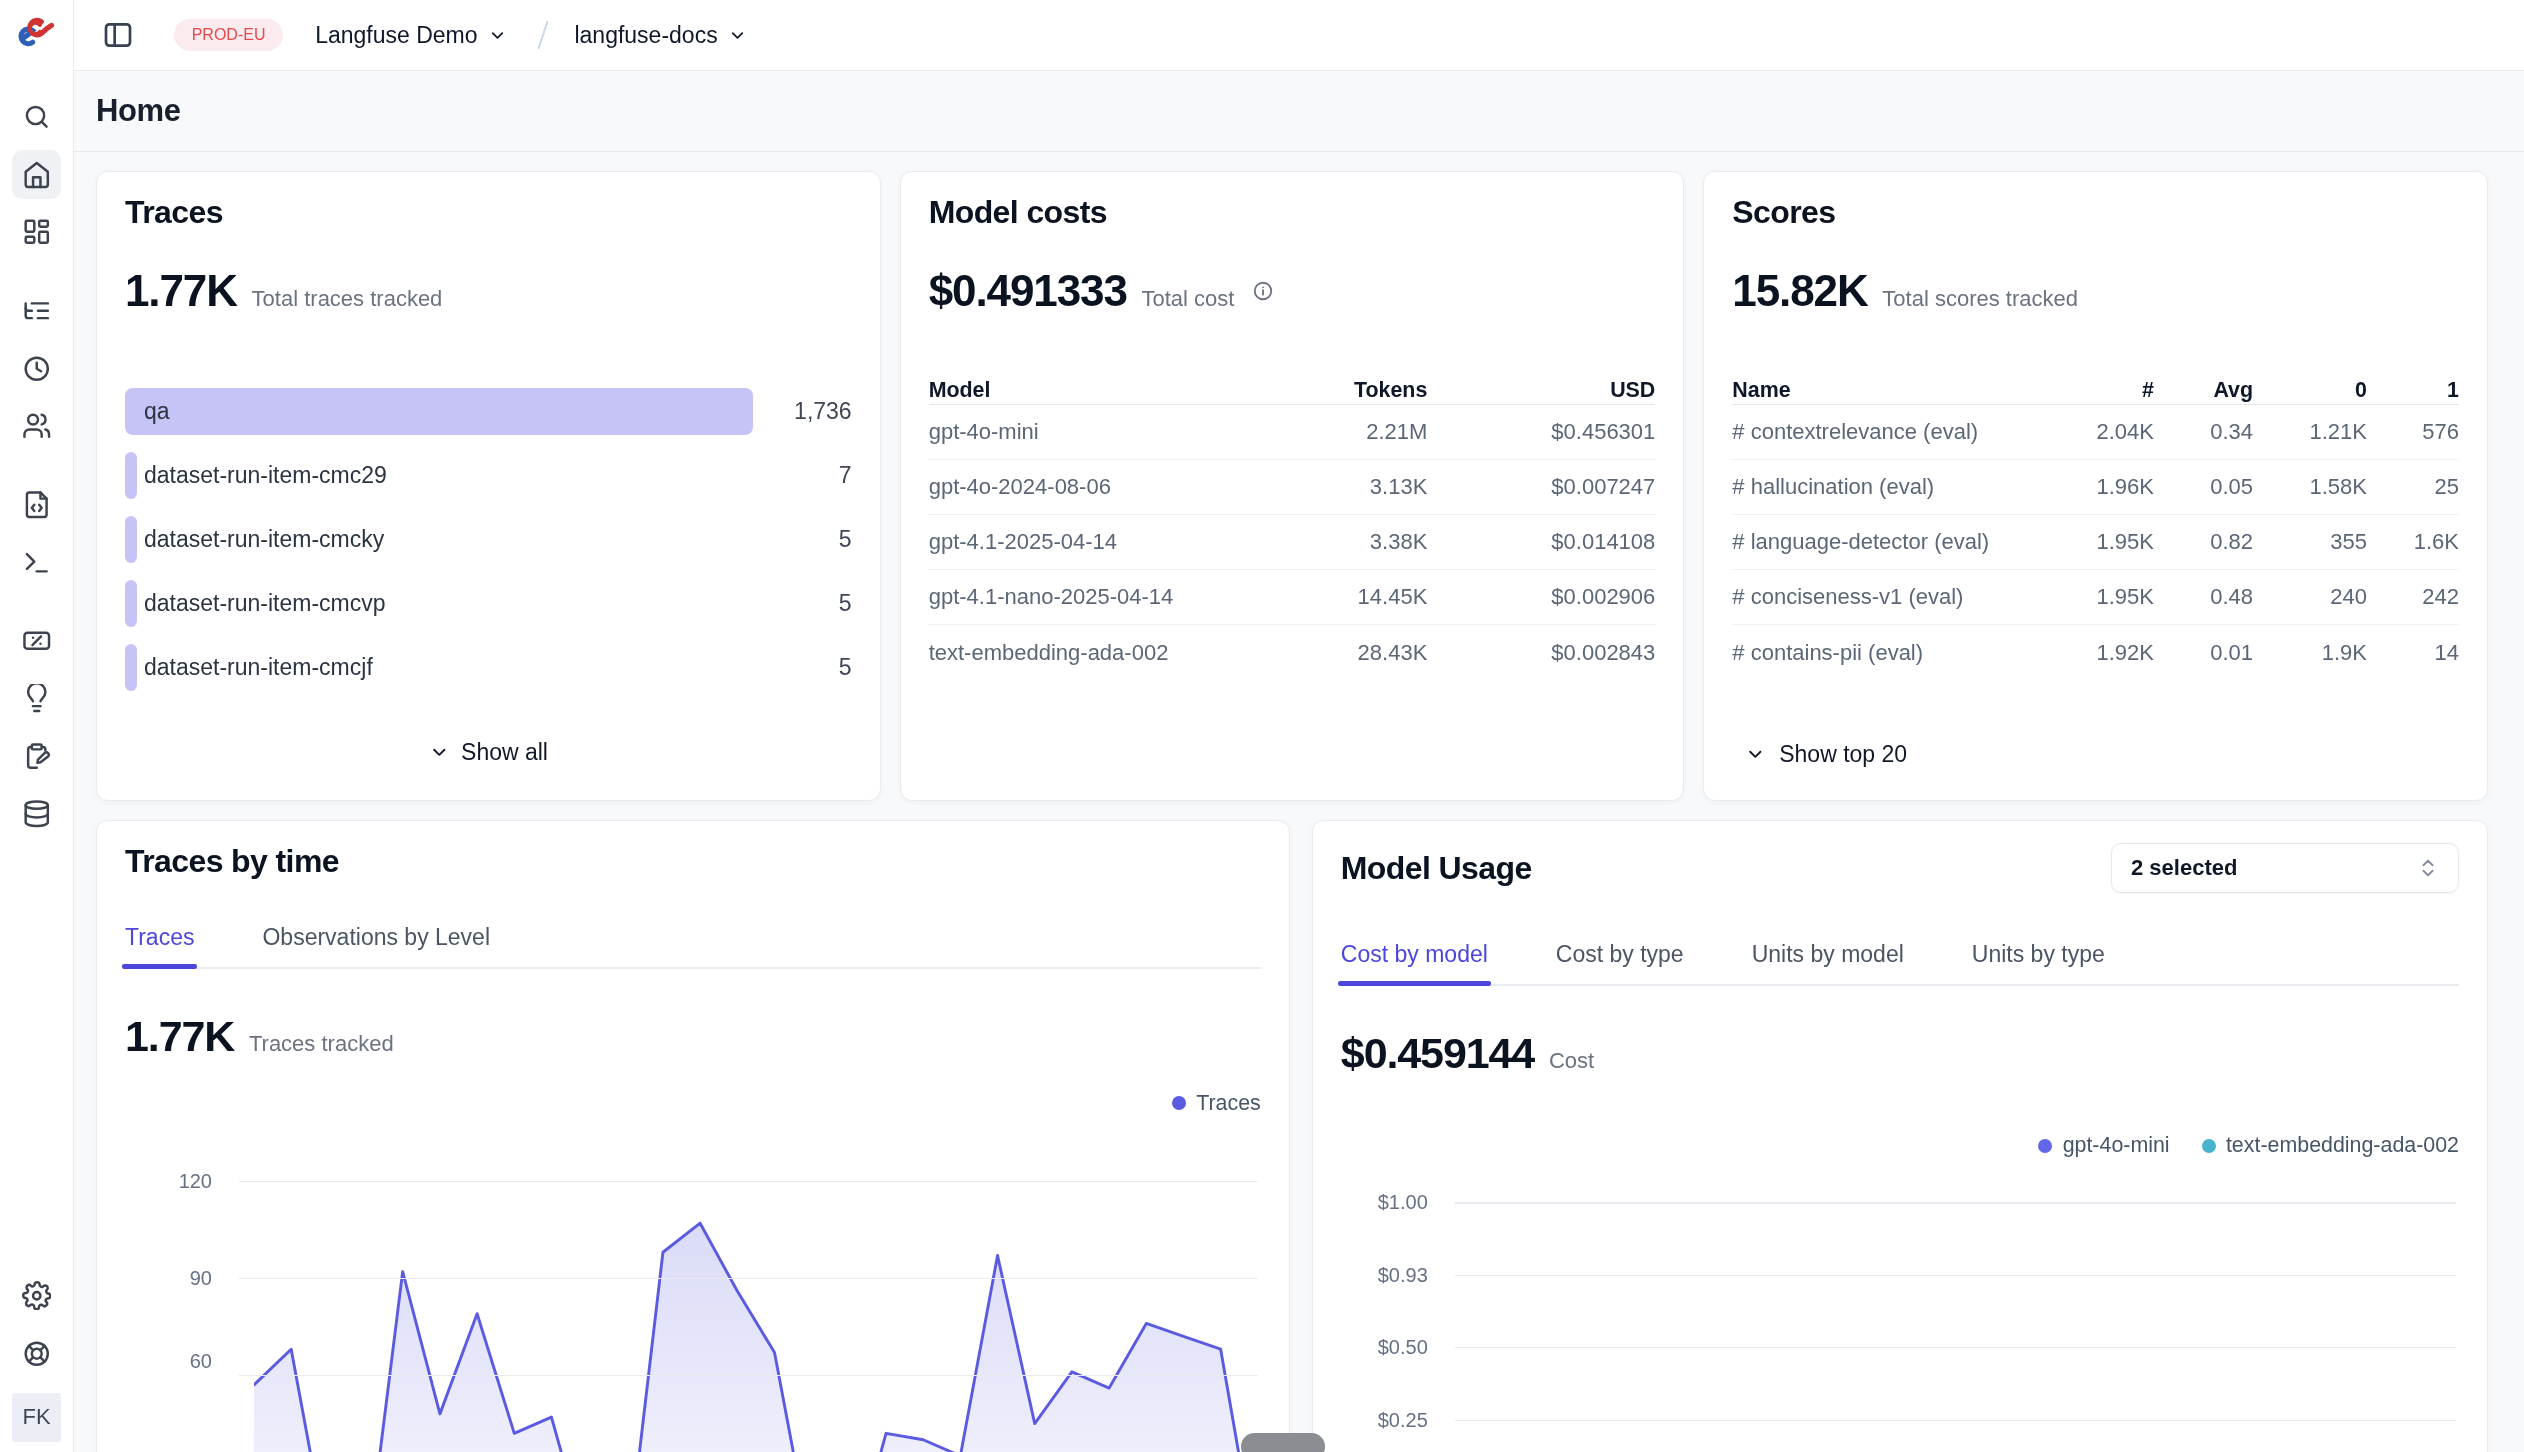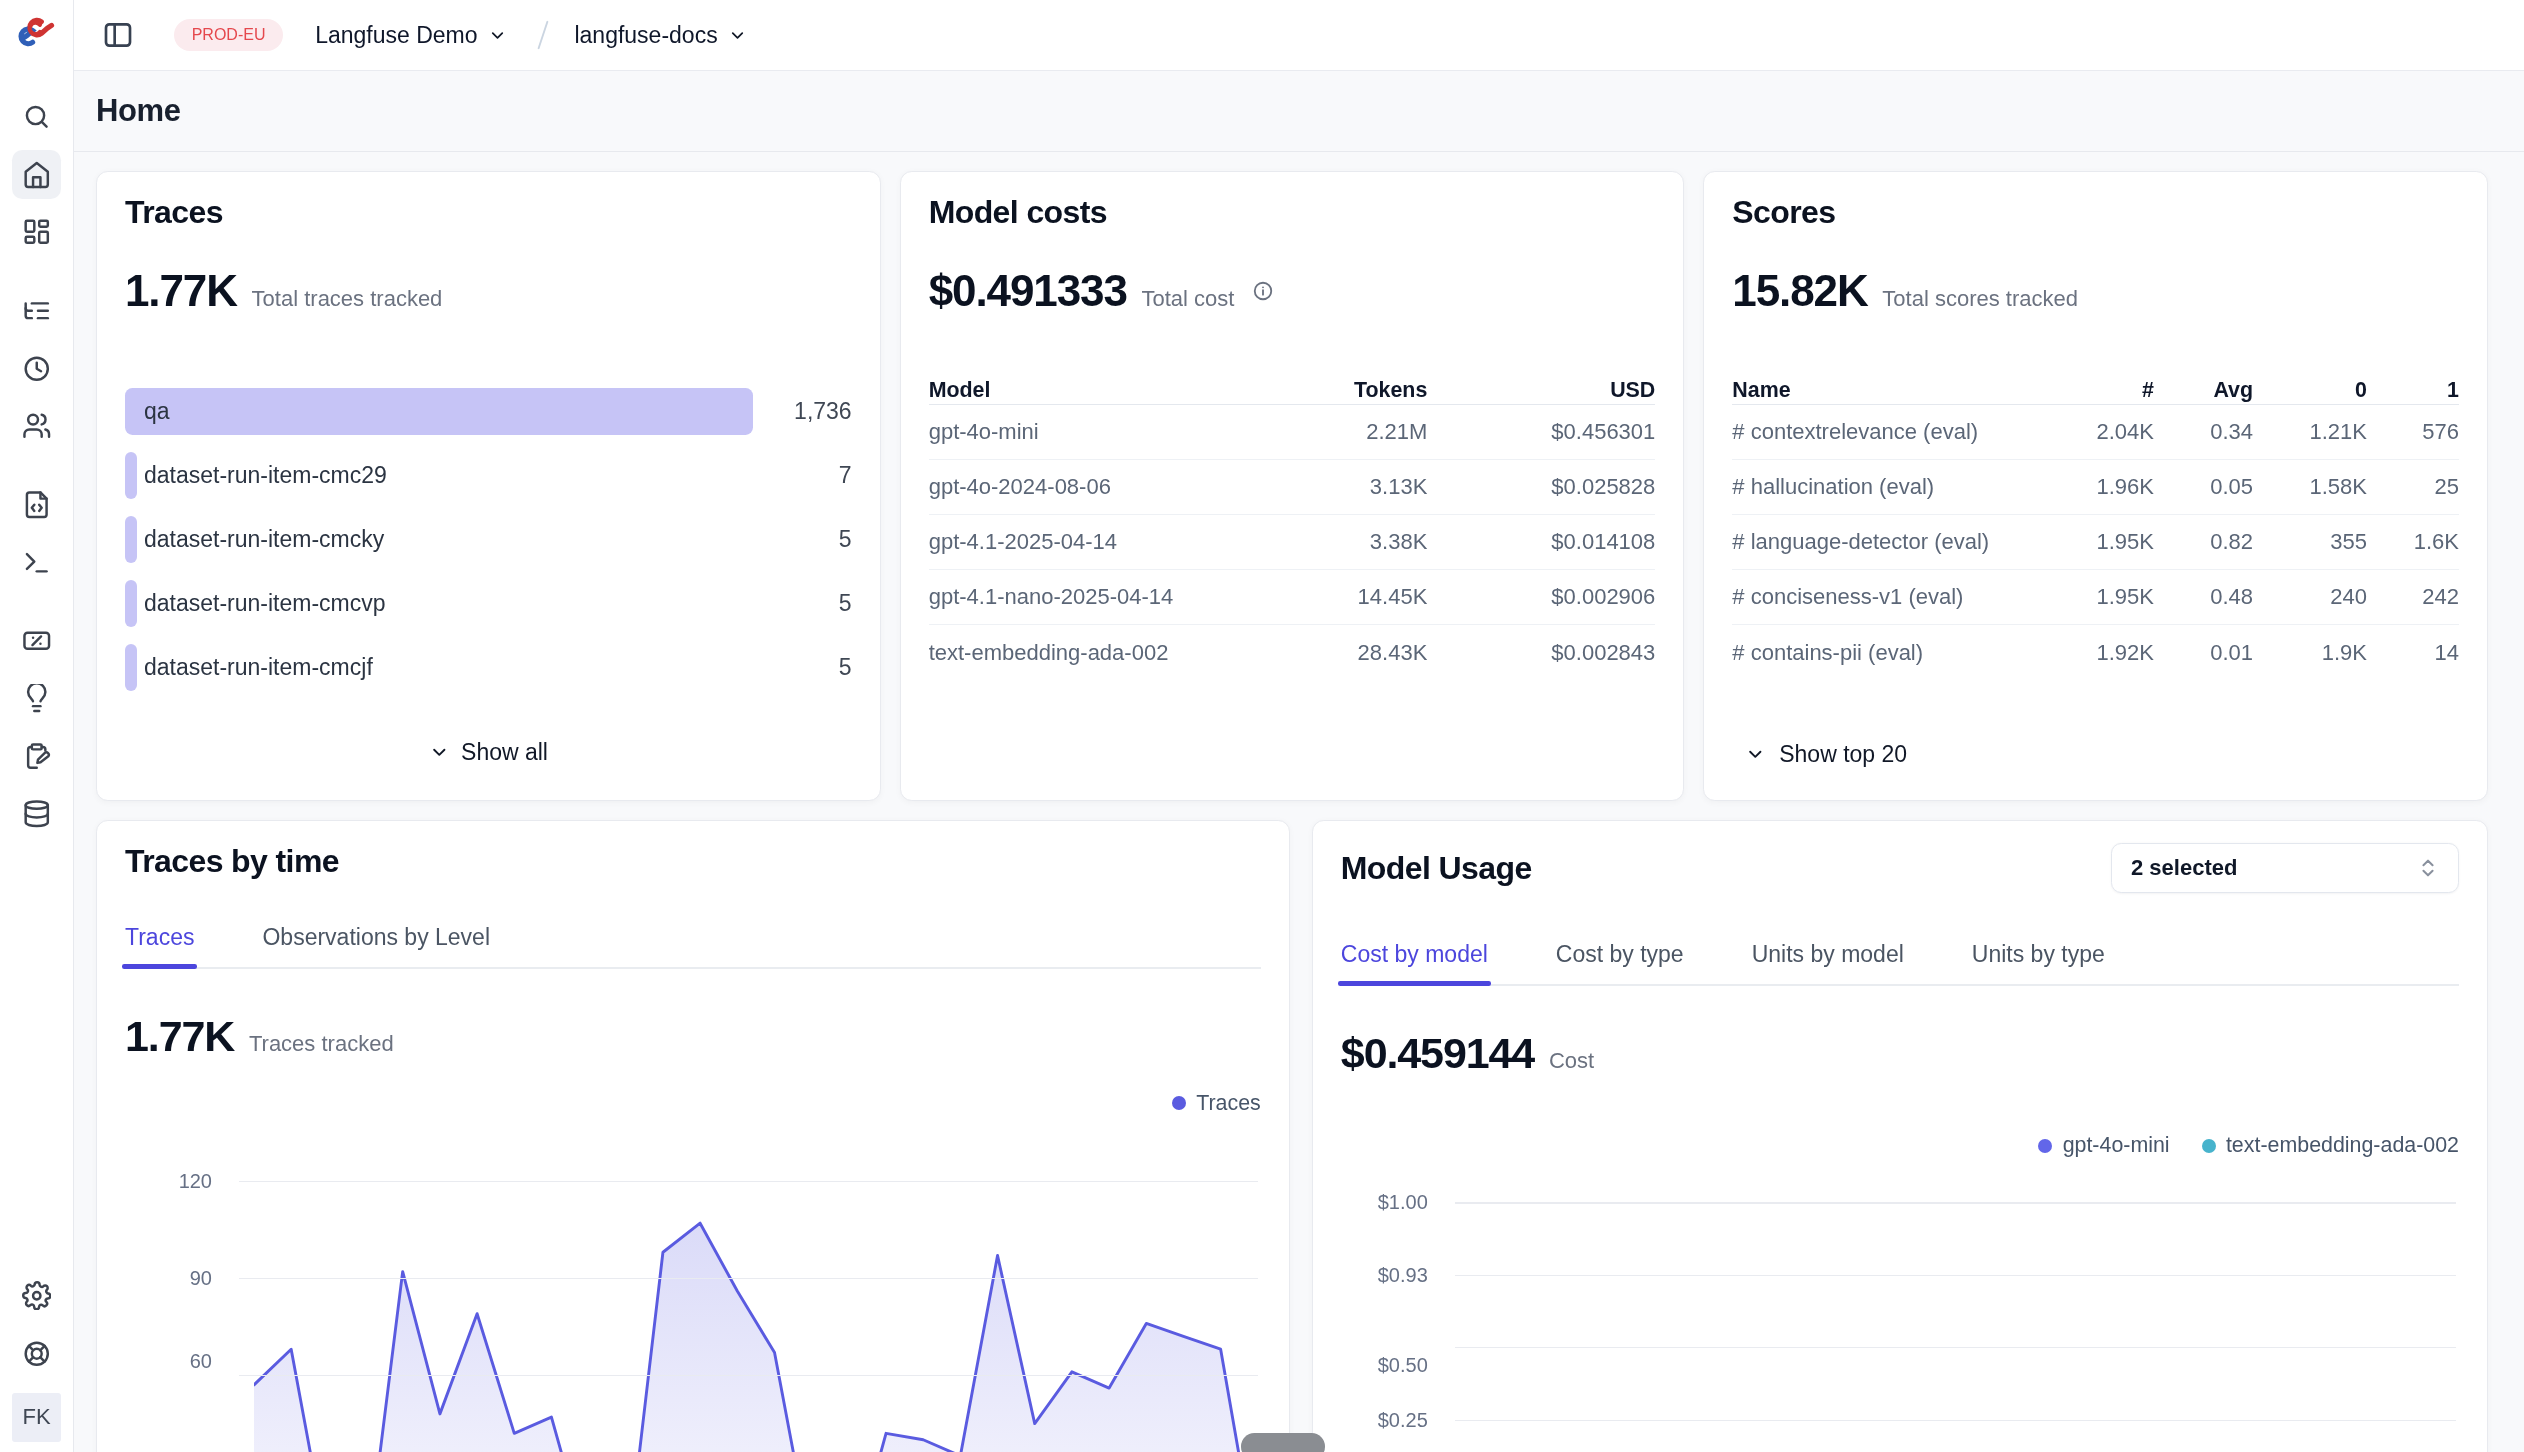--- a/index.html
+++ b/index.html
@@ -430,21 +430,21 @@
 
               <div class="tbl-row">
                 <span>gpt-4o-mini</span>
                 <span class="tr">2.21M</span>
                 <span class="tr">$0.456301</span>
               </div>
 
               <div class="tbl-row">
                 <span>gpt-4o-2024-08-06</span>
                 <span class="tr">3.13K</span>
-                <span class="tr">$0.025828</span>
+                <span class="tr">$0.007247</span>
               </div>
 
               <div class="tbl-row">
                 <span>gpt-4.1-2025-04-14</span>
                 <span class="tr">3.38K</span>
                 <span class="tr">$0.014108</span>
               </div>
 
               <div class="tbl-row">
                 <span>gpt-4.1-nano-2025-04-14</span>
@@ -598,21 +598,21 @@
               <span class="dot" style="background: rgb(71, 179, 204);"></span>
               <span>text-embedding-ada-002</span>
             </span>
           </div>
         <div class="chart" id="mu-chart">
             <div class="gridline" style="top: 29.5px;"></div>
             <div class="tick" style="top: 29.5px;">$1.00</div>
             <div class="gridline" style="top: 102px;"></div>
             <div class="tick" style="top: 102px;">$0.93</div>
             <div class="gridline" style="top: 174px;"></div>
-            <div class="tick" style="top: 192px;">$0.50</div>
+            <div class="tick" style="top: 174px;">$0.50</div>
             <div class="gridline" style="top: 247px;"></div>
             <div class="tick" style="top: 247px;">$0.25</div>
           </div>
       </section>
     </div>
   </div>
 </div>
 
 <div class="hscroll-thumb"></div>
 

